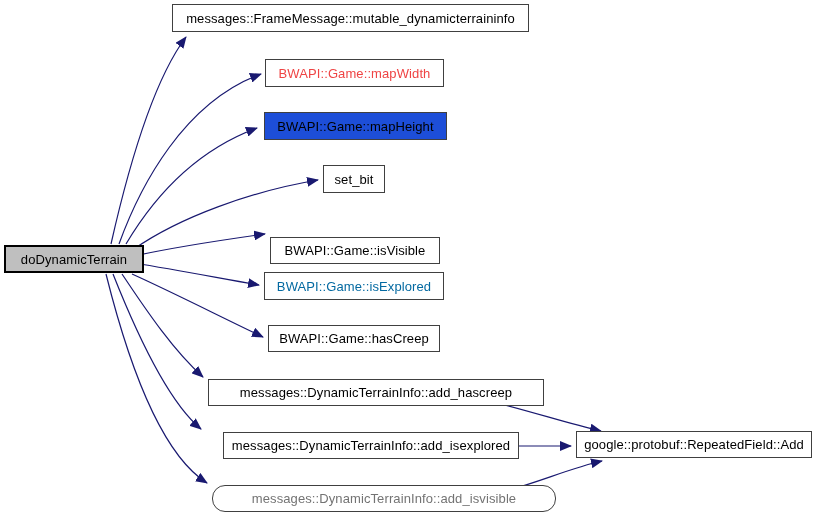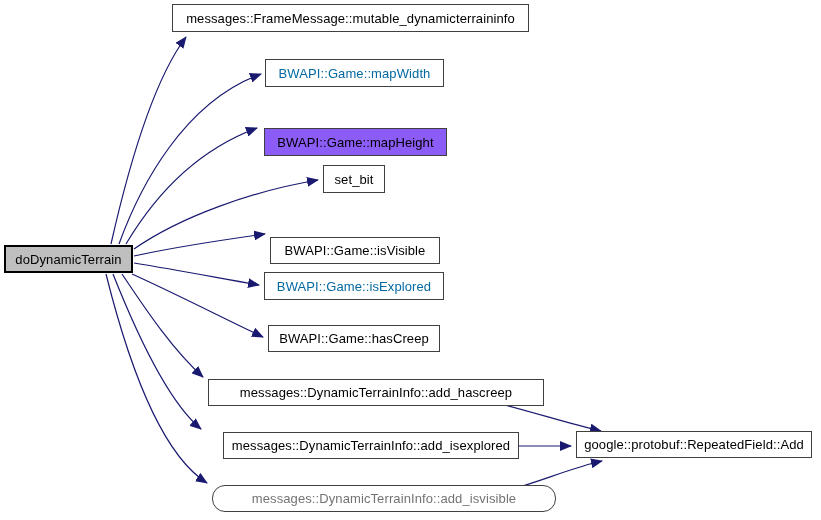--- a/index.html
+++ b/index.html
@@ -62,27 +62,27 @@
     <path class="edge" d="M 134 263 C 177 270, 219 278, 259 285" marker-end="url(#arrowhead)" stroke="#191970"></path>
     <path class="edge" d="M 132 274 C 172 292, 219 316, 263 337" marker-end="url(#arrowhead)" stroke="#191970"></path>
     <path class="edge" d="M 122 274 C 148 313, 174 351, 203 377" marker-end="url(#arrowhead)" stroke="#191970"></path>
     <path class="edge" d="M 113 274 C 136 332, 167 401, 201 429" marker-end="url(#arrowhead)" stroke="#191970"></path>
     <path class="edge" d="M 106 274 C 126 354, 158 452, 207 483" marker-end="url(#arrowhead)" stroke="#191970"></path>
     <path class="edge" d="M 501 404 C 540 414, 570 424, 601 431" marker-end="url(#arrowhead)" stroke="#191970"></path>
     <path class="edge" d="M 504 446 L 571 446" marker-end="url(#arrowhead)" stroke="#191970"></path>
     <path class="edge" d="M 498 493 C 535 484, 570 468, 602 461" marker-end="url(#arrowhead)" stroke="#191970"></path>
   </svg>
 
-  <div class="node root" style="left: 4px; top: 245px; width: 129px; height: 28px; background: rgb(191, 191, 191); border-color: rgb(0, 0, 0); color: rgb(0, 0, 0);">doDynamicTerrain</div>
+  <div class="node root" style="left: 4px; top: 245px; width: 140px; height: 28px; background: rgb(191, 191, 191); border-color: rgb(0, 0, 0); color: rgb(0, 0, 0);">doDynamicTerrain</div>
 
   <div class="node" style="left: 172px; top: 4px; width: 357px; height: 28px; background: rgb(255, 255, 255); border-color: rgb(64, 64, 64); color: rgb(0, 0, 0);">messages::FrameMessage::mutable_dynamicterraininfo</div>
 
-  <div class="node" style="left: 265px; top: 59px; width: 179px; height: 28px; background: rgb(255, 255, 255); border-color: rgb(64, 64, 64); color: #0369a1; text-align: center;">BWAPI::Game::mapWidth</div>
+  <div class="node" style="left: 265px; top: 59px; width: 179px; height: 28px; background: rgb(255, 255, 255); border-color: rgb(64, 64, 64); color: #ef4444; text-align: center;">BWAPI::Game::mapWidth</div>
 
-  <div class="node" style="left: 264px; top: 128px; width: 183px; height: 28px; background: #8b5cf6; border-color: rgb(64, 64, 64); color: rgb(0, 0, 0);">BWAPI::Game::mapHeight</div>
+  <div class="node" style="left: 264px; top: 112px; width: 183px; height: 28px; background: #1d4ed8; border-color: rgb(64, 64, 64); color: rgb(0, 0, 0);">BWAPI::Game::mapHeight</div>
 
   <div class="node" style="left: 323px; top: 165px; width: 62px; height: 28px; background: rgb(255, 255, 255); border-color: rgb(64, 64, 64); color: rgb(0, 0, 0);">set_bit</div>
 
   <div class="node" style="left: 270px; top: 219px; width: 170px; height: 27px; background: rgb(255, 255, 255); border-color: rgb(64, 64, 64); color: rgb(0, 0, 0); margin-top: 18px;">BWAPI::Game::isVisible</div>
 
   <div class="node" style="left: 264px; top: 272px; width: 180px; height: 28px; background: rgb(255, 255, 255); border-color: rgb(64, 64, 64); color: #0369a1;">BWAPI::Game::isExplored</div>
 
   <div class="node" style="left: 268px; top: 325px; width: 172px; height: 27px; background: rgb(255, 255, 255); border-color: rgb(64, 64, 64); color: rgb(0, 0, 0);">BWAPI::Game::hasCreep</div>
 
   <div class="node" style="left: 208px; top: 379px; width: 336px; height: 27px; background: rgb(255, 255, 255); border-color: rgb(64, 64, 64); color: rgb(0, 0, 0);">messages::DynamicTerrainInfo::add_hascreep</div>

